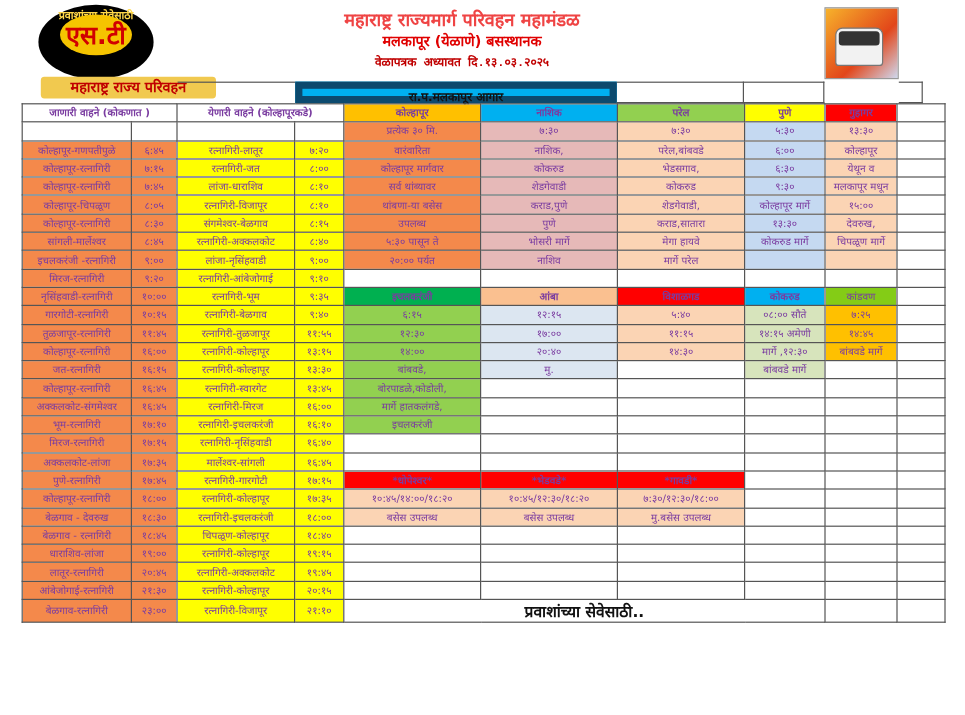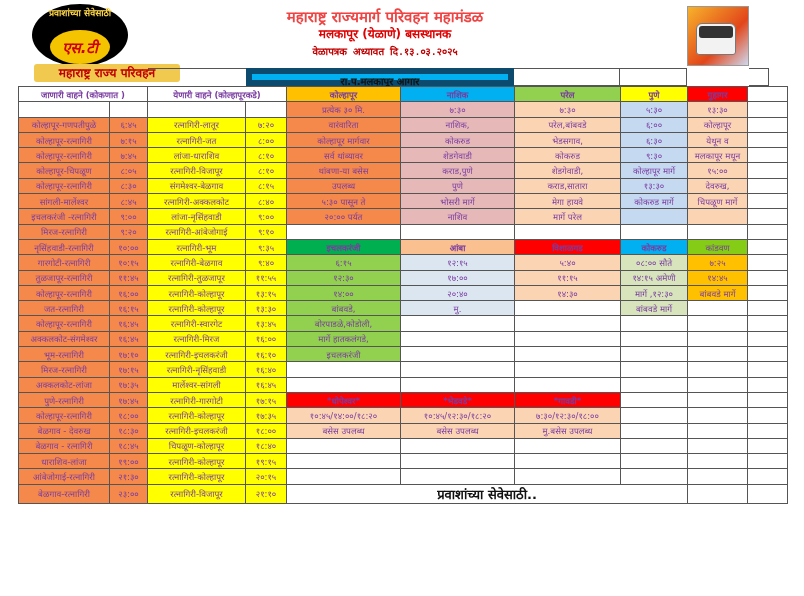--- a/index.html
+++ b/index.html
@@ -1,19 +1,19 @@
 <!DOCTYPE html>
 <html><head>
 <meta charset="utf-8">
 <style>
   * { box-sizing: border-box; margin: 0; padding: 0; }
   body { width: 804px; height: 596px; background: #ffffff; font-family: "DejaVu Sans", sans-serif; position: relative; overflow: hidden; }
   .logo { position: absolute; left: 10px; top: 2px; width: 140px; height: 80px; }
   .logo .ring { position:absolute; left:22px; top:2px; width:96px; height:62px; border-radius:50%; background:#000; }
-  .logo .inner { position:absolute; left:40px; top:28px; width:60px; height:34px; border-radius:50%; background:#f5c400; display:flex; align-items:center; justify-content:center; color:#d10000; font-weight:bold; font-size:15px;font-style:italic; }
+  .logo .inner { position:absolute; left:40px; top:10px; width:60px; height:34px; border-radius:50%; background:#f5c400; display:flex; align-items:center; justify-content:center; color:#d10000; font-weight:bold; font-size:21px; }
   .logo .arc { position:absolute; left:28px; top:4px; width:84px; text-align:center; color:#ffd84a; font-size:9px; font-weight:bold; }
   .logo .banner { position:absolute; left:0; top:62px; width:146px; height:18px; background:#f1c94f; color:#c00000; font-size:12px; font-weight:bold; text-align:center; line-height:18px; border-radius:3px;margin-left:24px; }
   .hdr1 { position:absolute; left:255px; top:6px; width:260px; text-align:center; font-size:15px; font-weight:bold; color:#ef4444; }
   .hdr2 { position:absolute; left:255px; top:25px; width:260px; text-align:center; font-size:12px; font-weight:bold; color:#e00000; }
   .hdr3 { position:absolute; left:255px; top:44px; width:260px; text-align:center; font-size:10px; font-weight:bold; color:#c00000;font-family:Liberation Mono, monospace; }
   .bus { position:absolute; left:687px; top:6px; width:62px; height:60px; background: linear-gradient(135deg,#f7b32b,#e2461a 60%,#cfd8ee); border:1px solid #999; }
   .bus .body { position:absolute; left:8px; top:16px; width:40px; height:32px; background:#f2f2f2; border-radius:6px 6px 3px 3px; border:1px solid #777; }
   .bus .win { position:absolute; left:11px; top:19px; width:34px; height:12px; background:#333; border-radius:3px; }
   .agar { position:absolute; left:246px; top:68px; width:268px; height:18px; background:#00b0f0; border:6px solid #0c4a6e; text-align:center; font-size:10px; font-weight:bold; color:#111; line-height:16px; }
   .agar-b1 { position:absolute; left:514px; top:68px; width:106px; height:18px; border:1px solid #555; border-left:none; }
@@ -384,20 +384,32 @@
         <td class="c-yel">रत्नागिरी-कोल्हापूर</td>
         <td class="c-yel">१९:१५</td>
         <td class="c-white"></td>
         <td class="c-white"></td>
         <td class="c-white"></td>
         <td class="c-white"></td>
         <td class="c-white"></td>
         <td class="c-white"></td>
       </tr>
       <tr>
+        <td class="c-dest">लातूर-रत्नागिरी</td>
+        <td class="c-dest">२०:४५</td>
+        <td class="c-yel">रत्नागिरी-अक्कलकोट</td>
+        <td class="c-yel">१९:४५</td>
+        <td class="c-white"></td>
+        <td class="c-white"></td>
+        <td class="c-white"></td>
+        <td class="c-white"></td>
+        <td class="c-white"></td>
+        <td class="c-white"></td>
+      </tr>
+      <tr>
         <td class="c-dest">आंबेजोगाई-रत्नागिरी</td>
         <td class="c-dest">२१:३०</td>
         <td class="c-yel">रत्नागिरी-कोल्हापूर</td>
         <td class="c-yel">२०:१५</td>
         <td class="c-white"></td>
         <td class="c-white"></td>
         <td class="c-white"></td>
         <td class="c-white"></td>
         <td class="c-white"></td>
         <td class="c-white"></td>

